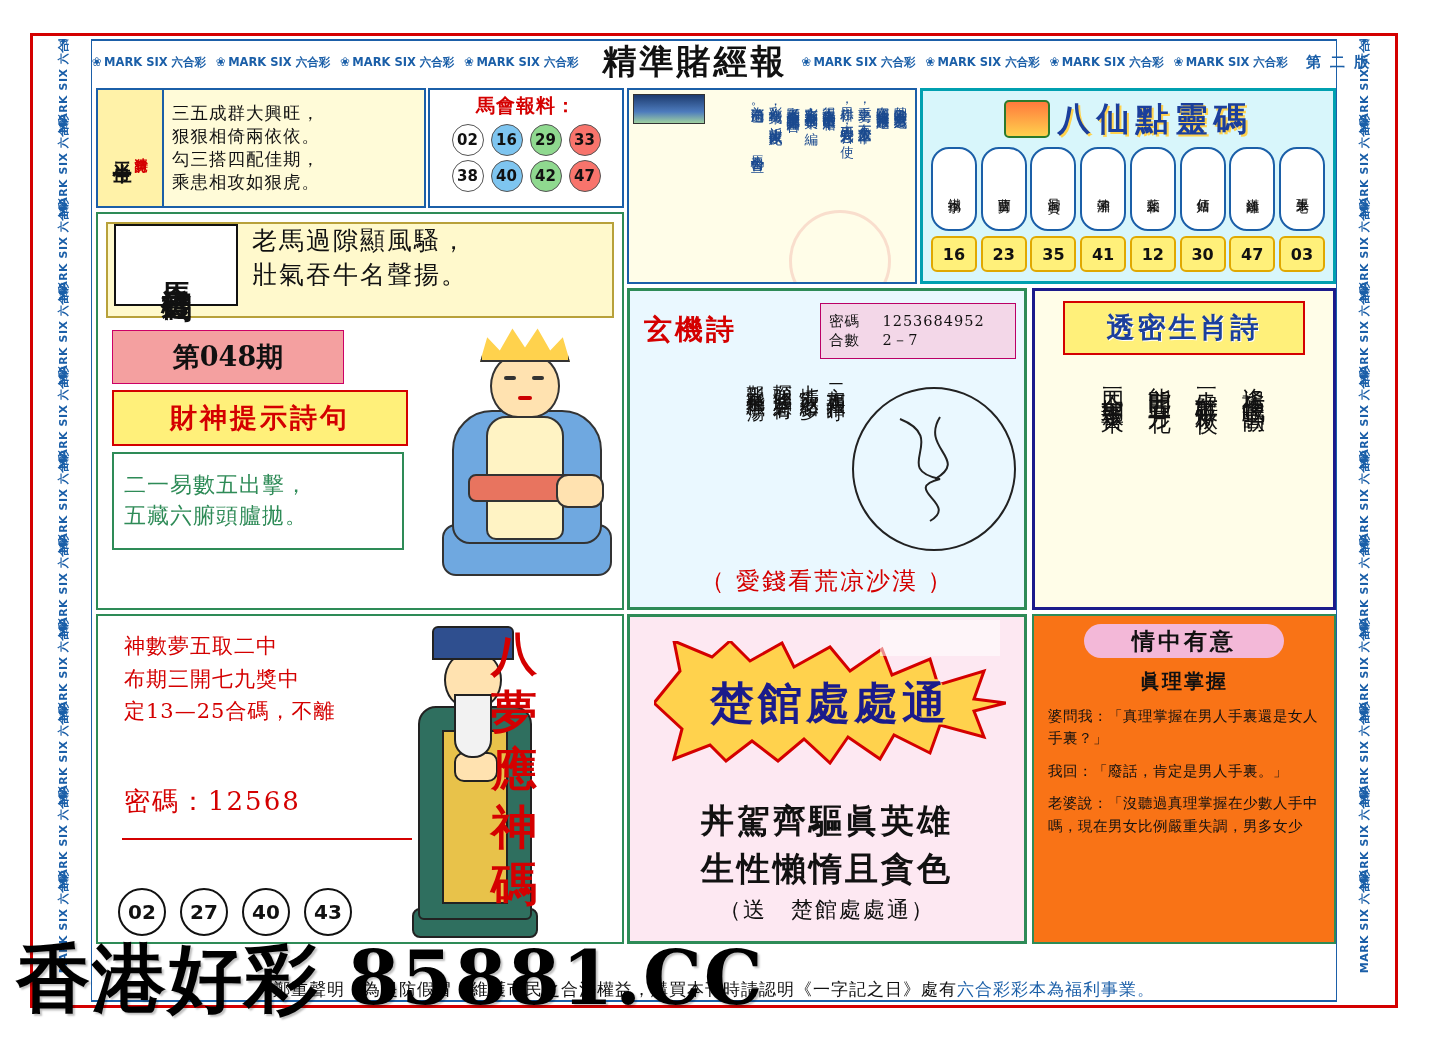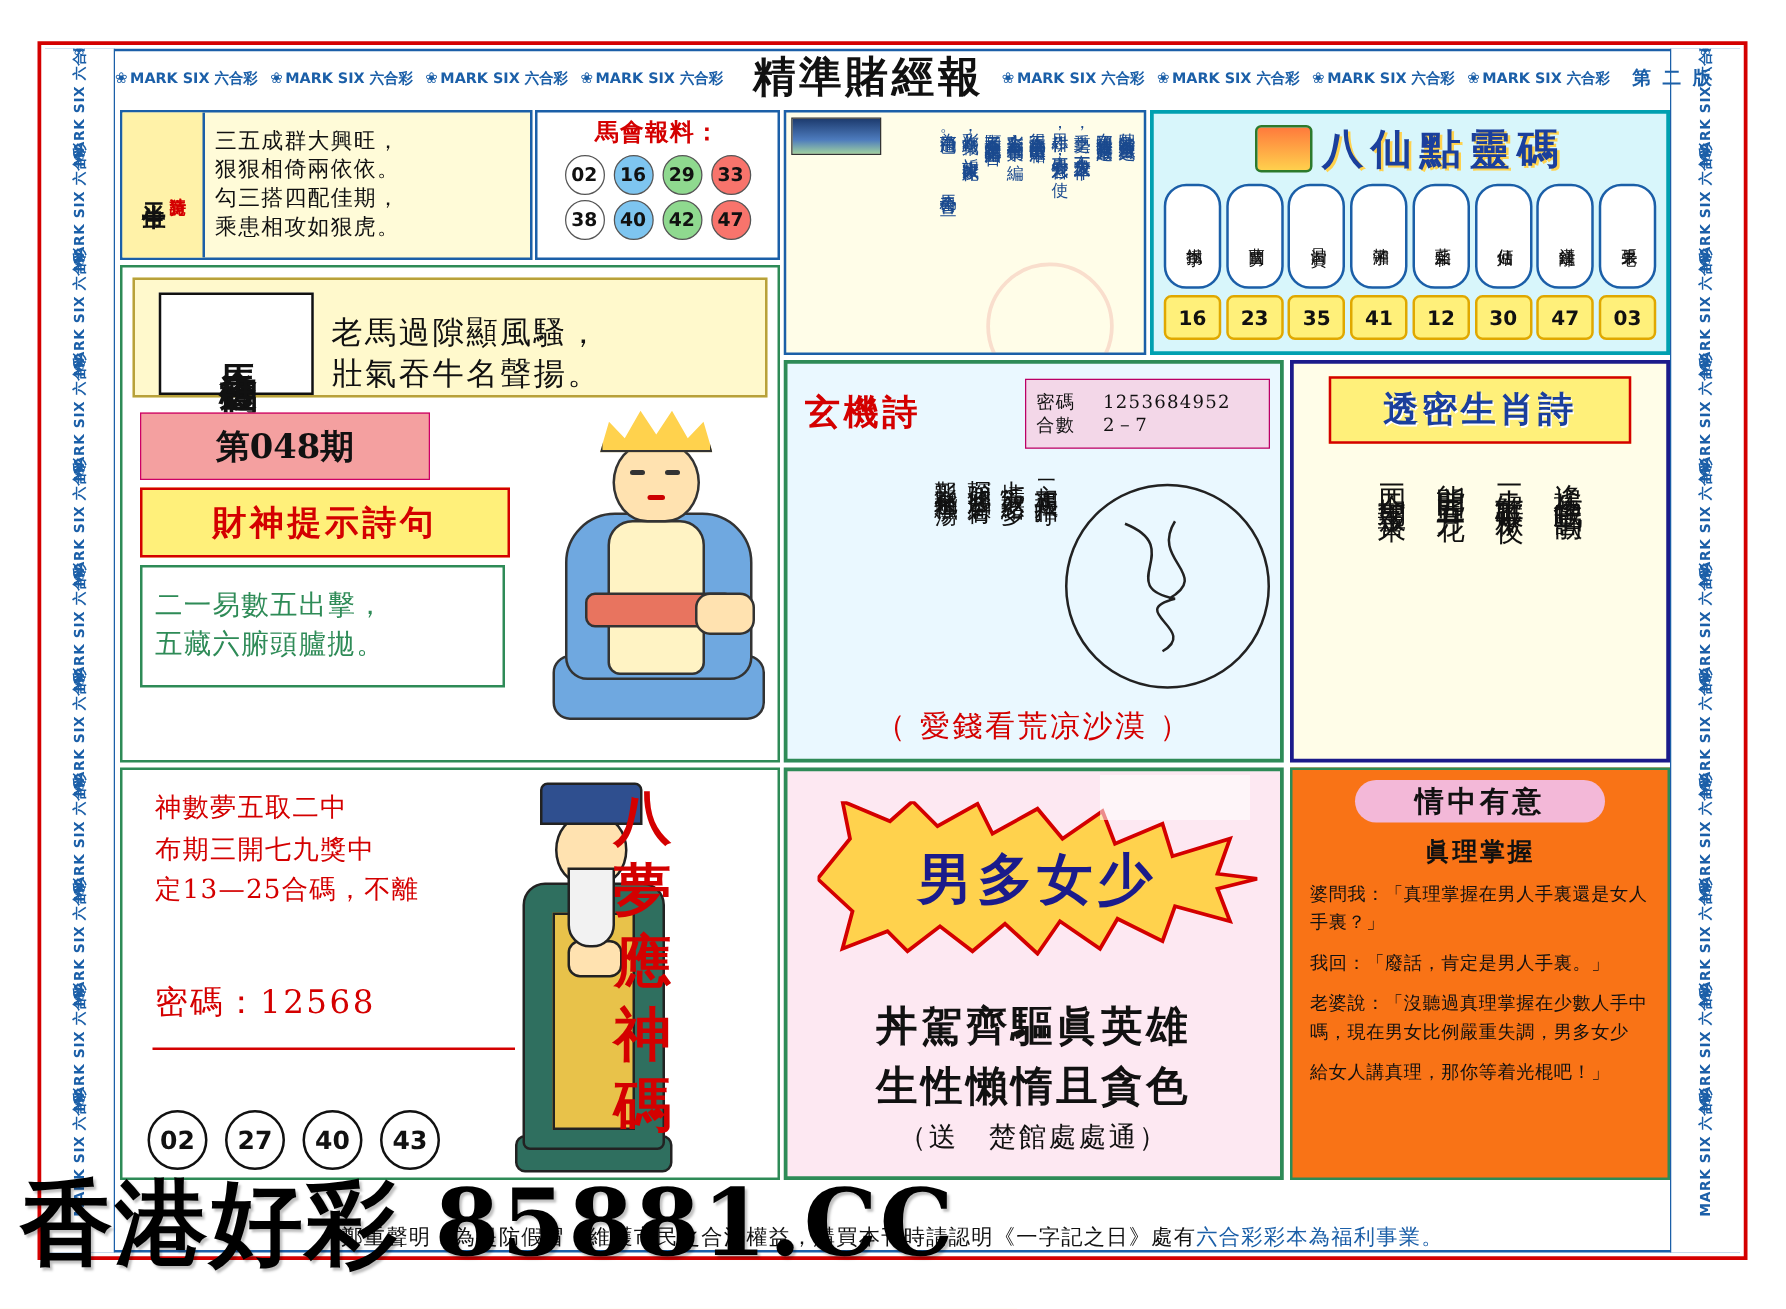--- a/index.html
+++ b/index.html
@@ -164,21 +164,21 @@
   }
   .imm-num{
     margin-top:5px;height:32px;border:2px solid #e0a800;border-radius:6px;
     background:#fff07a;display:flex;align-items:center;justify-content:center;
     font-size:16px;font-weight:bold;color:#111;
   }
 
   
   #mahui-box{left:96px;top:212px;width:528px;height:398px;border:2px solid #2e8b57;background:#ffffff;}
   #mahui-head{
-    margin:8px;height:92px;border:2px solid #b8a13a;background:#fff9cc;display:flex;align-items:flex-end;padding-left:13px;
+    margin:8px;height:92px;border:2px solid #b8a13a;background:#fff9cc;display:flex;align-items:flex-start;
   }
   #mahui-label{
     width:120px;height:78px;margin-left:6px;border:2px solid #111;background:#ffffff;
     display:flex;align-items:center;justify-content:center;
   }
   #mahui-label span{
     writing-mode:vertical-rl;text-orientation:upright;
     font-family:"DejaVu Serif","Liberation Serif",serif;
     font-size:30px;font-weight:bold;color:#111;letter-spacing:4px;
   }
@@ -693,39 +693,38 @@
       <span>神</span>
       <span>碼</span>
     </div>
   </div>
 
   <div class="box" id="tmi-box">
     <div id="tmi-burst">
       <svg viewBox="0 0 352 124" preserveAspectRatio="none">
         <polygon points="0,62 26,30 20,0 58,16 76,0 96,20 128,2 140,26 176,6 196,30 228,8 238,34 276,18 284,44 330,30 320,58 352,62 320,70 330,96 286,84 276,112 240,94 226,118 194,96 176,122 150,98 124,120 98,100 72,120 56,104 20,118 28,88 0,62" fill="#ffd24d" stroke="#d40000" stroke-width="3"></polygon>
       </svg>
-      <div id="tmi-burst-text">男多女少</div>
+      <div id="tmi-burst-text">楚館處處通</div>
     </div>
     <div id="tmi-lines">
       <div>丼駕齊驅眞英雄</div>
       <div>生性懶惰且貪色</div>
     </div>
     <div id="tmi-foot">（送　楚館處處通）</div>
   </div>
 
   <div class="box" id="story-box">
     <div id="story-title">
       <span>情中有意</span>
     </div>
     <div id="story-sub">眞理掌握</div>
     <div id="story-body">
       <p>婆問我：「真理掌握在男人手裏還是女人手裏？」</p>
       <p>我回：「廢話，肯定是男人手裏。」</p>
       <p>老婆說：「沒聽過真理掌握在少數人手中嗎，現在男女比例嚴重失調，男多女少</p>
-      <p>給女人講真理，那你等着光棍吧！」</p>
     </div>
   </div>
 
   <div id="wm-highlight"></div>
 
   <div id="footer">
     <span>鄭重聲明：為提防假冒，維護市民之合法權益，購買本刊時請認明《一字記之日》處有</span>
     <span class="hl">六合彩彩本為福利事業。</span>
   </div>
 

